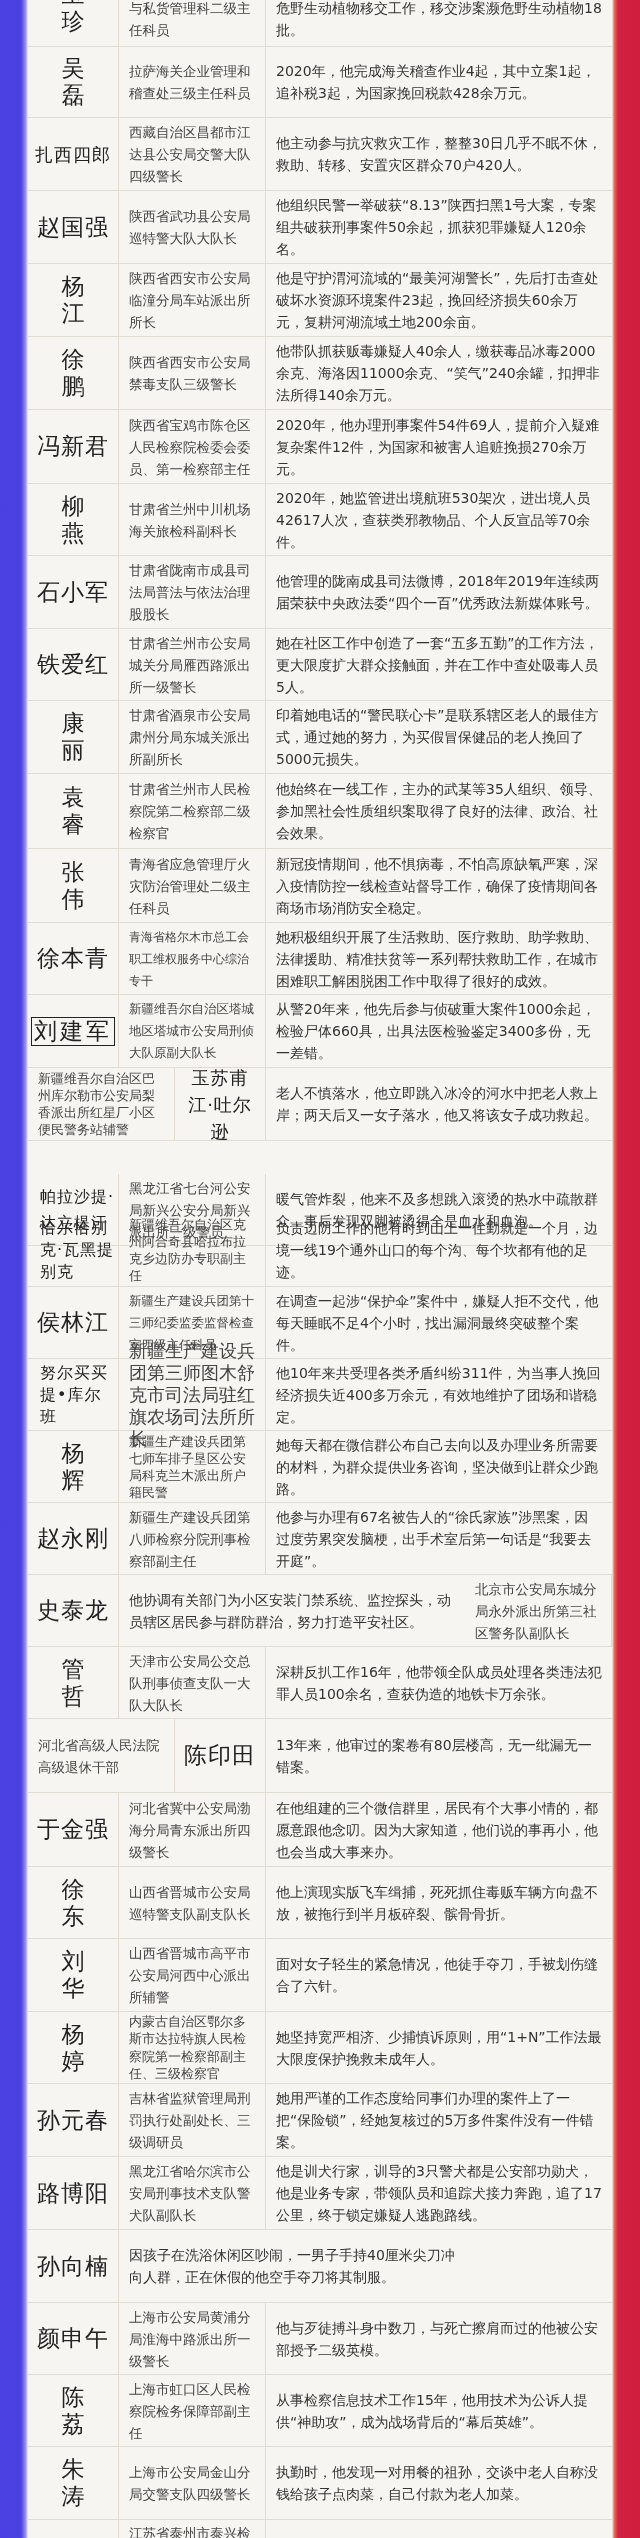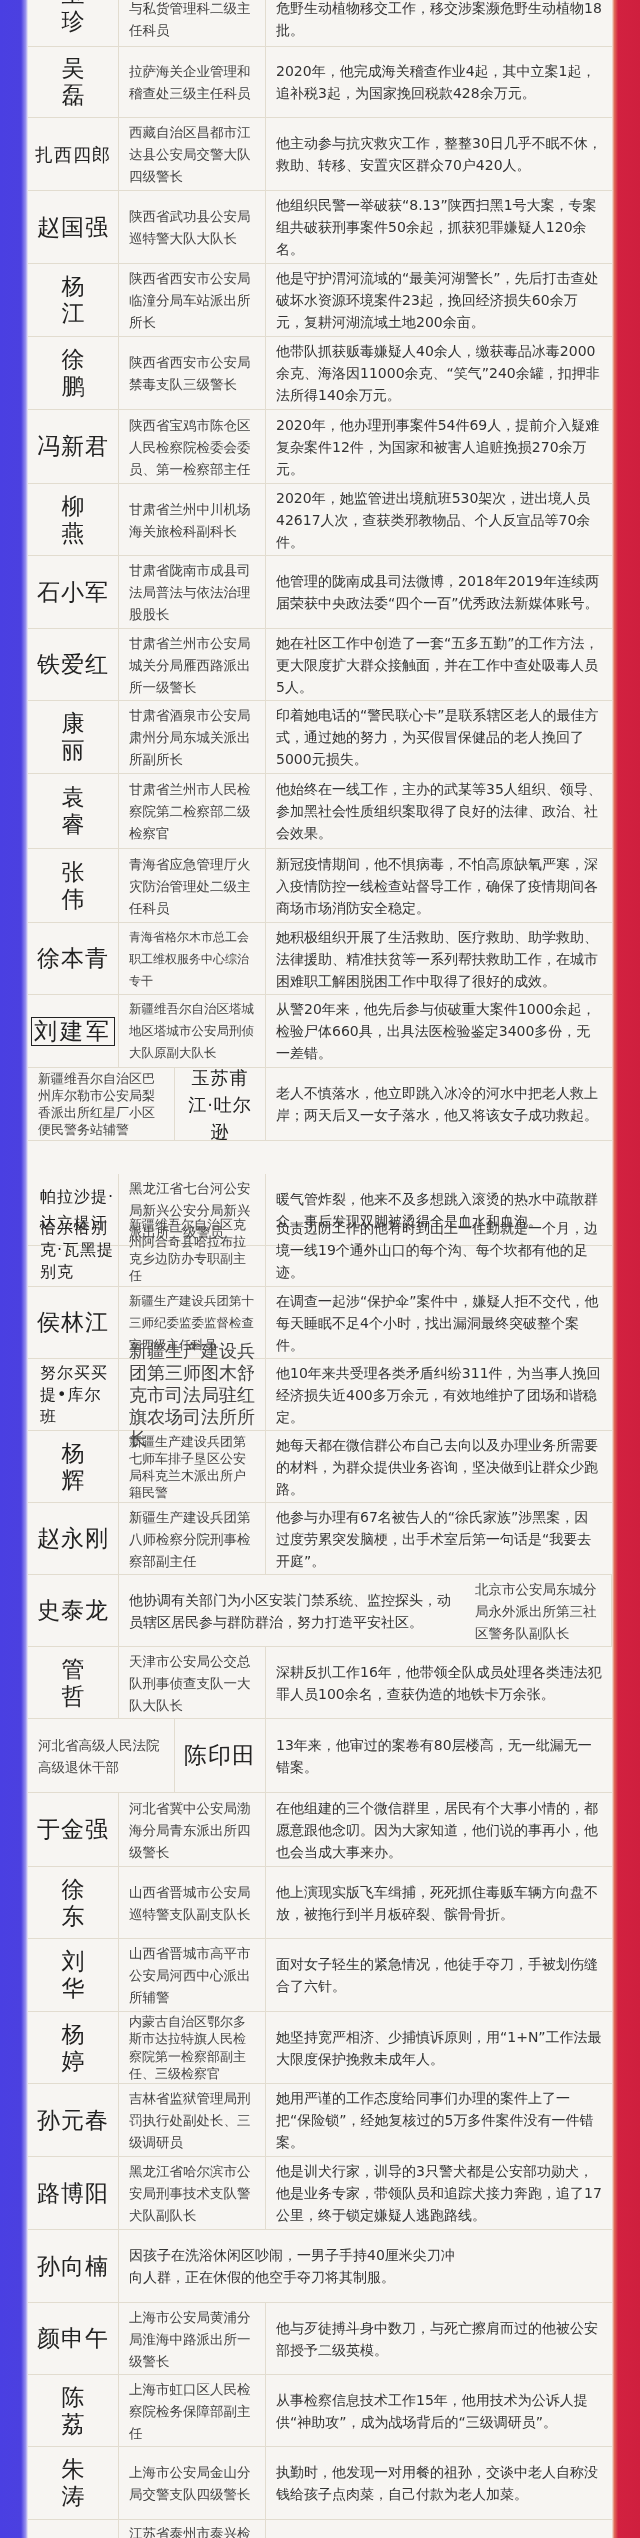--- a/index.html
+++ b/index.html
@@ -244,21 +244,21 @@
 
   <div class="row" style="top:2303px;height:72px;">
     <div class="cell c-name">颜申午</div>
     <div class="cell c-post">上海市公安局黄浦分局淮海中路派出所一级警长</div>
     <div class="cell c-desc">他与歹徒搏斗身中数刀，与死亡擦肩而过的他被公安部授予二级英模。</div>
   </div>
 
   <div class="row" style="top:2375px;height:72px;">
     <div class="cell c-name spaced">陈荔</div>
     <div class="cell c-post">上海市虹口区人民检察院检务保障部副主任</div>
-    <div class="cell c-desc">从事检察信息技术工作15年，他用技术为公诉人提供“神助攻”，成为战场背后的“三级调研员”。</div>
+    <div class="cell c-desc">从事检察信息技术工作15年，他用技术为公诉人提供“神助攻”，成为战场背后的“幕后英雄”。</div>
   </div>
 
   <div class="row" style="top:2447px;height:73px;">
     <div class="cell c-name spaced">朱涛</div>
     <div class="cell c-post">上海市公安局金山分局交警支队四级警长</div>
     <div class="cell c-desc">执勤时，他发现一对用餐的祖孙，交谈中老人自称没钱给孩子点肉菜，自己付款为老人加菜。</div>
   </div>
 
   <div class="row" style="top:2520px;height:73px;align-items:flex-start;">
     <div class="cell c-name" style="height:73px;"></div>

